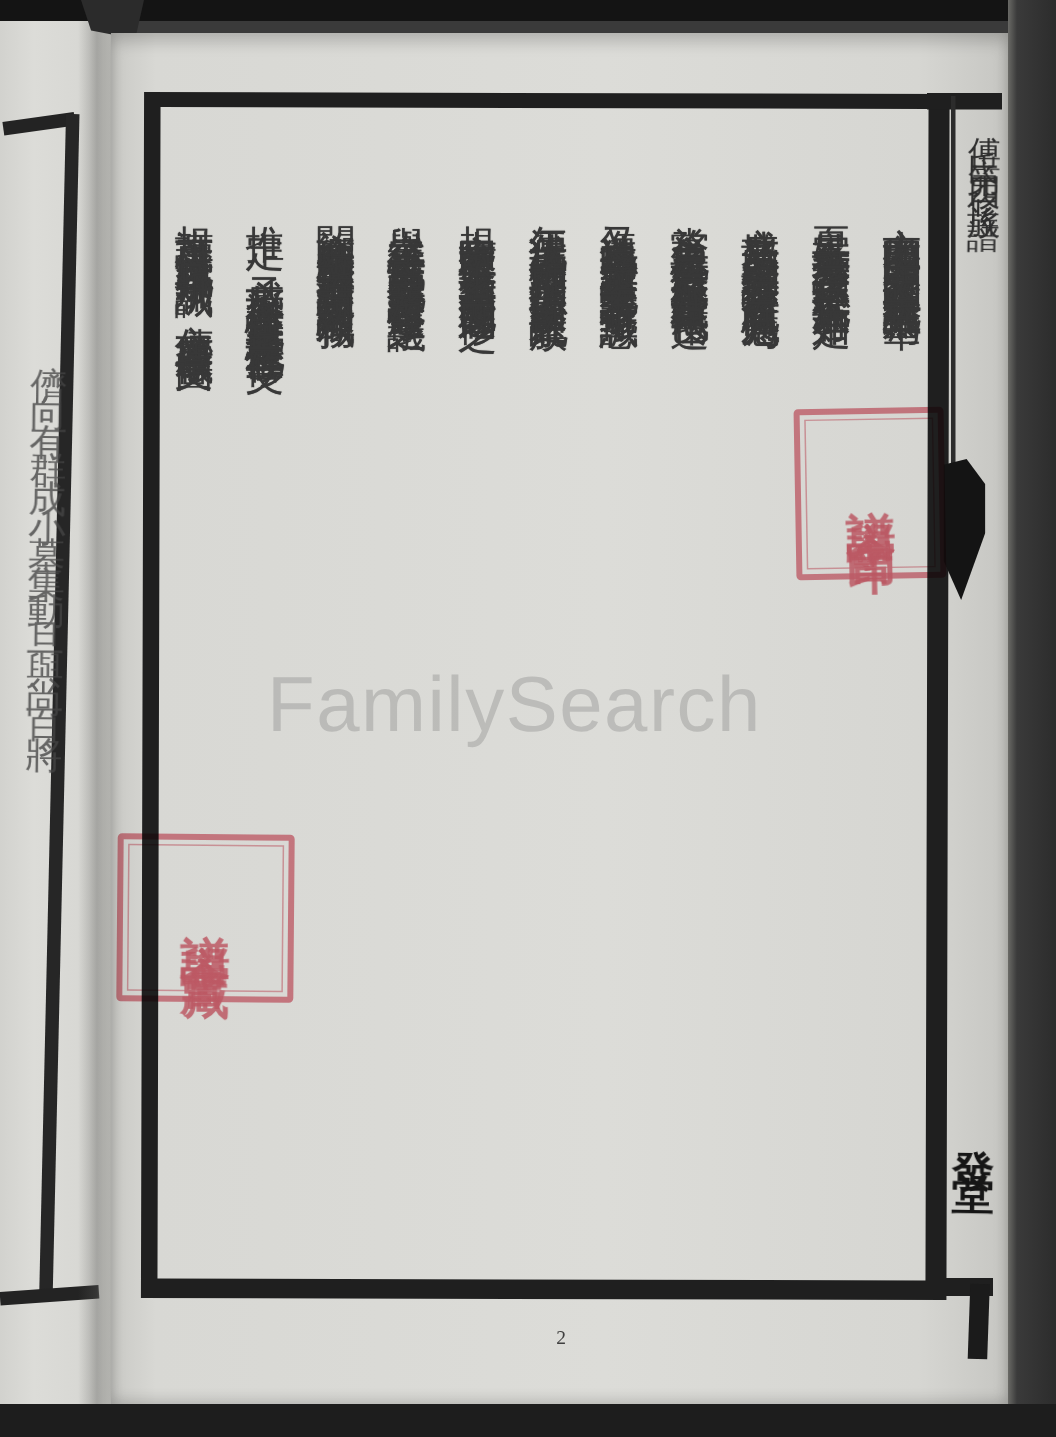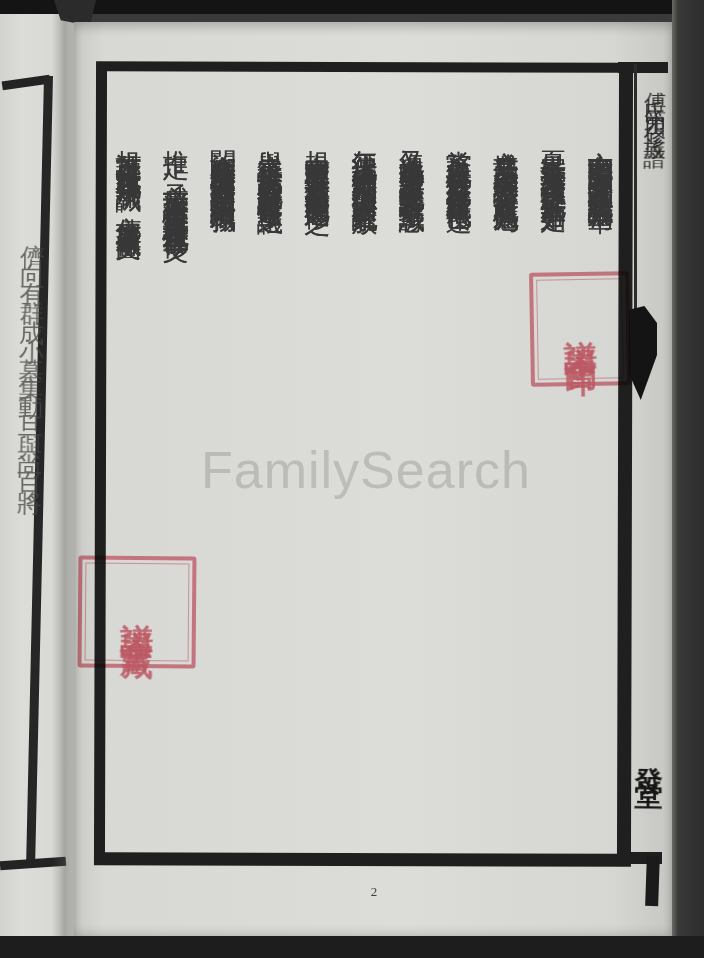--- a/index.html
+++ b/index.html
@@ -68,21 +68,21 @@
   .seal{box-sizing:border-box;border:4px solid rgba(226,125,139,.9);border-radius:3px;
         mix-blend-mode:multiply;z-index:8;display:flex;align-items:center;justify-content:center;}
   .seal::after{content:"";position:absolute;inset:3px;border:1px solid rgba(226,125,139,.65);}
   .seal-text{writing-mode:vertical-rl;text-orientation:upright;
              font-size:33px;line-height:44px;letter-spacing:8px;
              color:rgba(222,105,120,.85);font-weight:bold;filter:blur(.4px);}
   .seal-1{left:530px;top:272px;width:100px;height:114px;transform:rotate(-1deg);}
   .seal-2{left:78px;top:556px;width:118px;height:112px;transform:rotate(.5deg);}
 
   
-  .watermark{left:201px;top:440px;width:360px;z-index:3;
+  .watermark{left:178px;top:440px;width:360px;z-index:3;
              font-family:"Liberation Sans","DejaVu Sans",sans-serif;
              font-size:52px;color:rgba(125,125,125,.33);letter-spacing:1px;}
 
   .page-number{left:360px;top:884px;width:28px;text-align:center;z-index:4;
                font-family:"Liberation Serif",serif;font-size:13px;color:#3f3f3f;}
 </style>
 </head>
 <body>
 
 <div class="stage">

